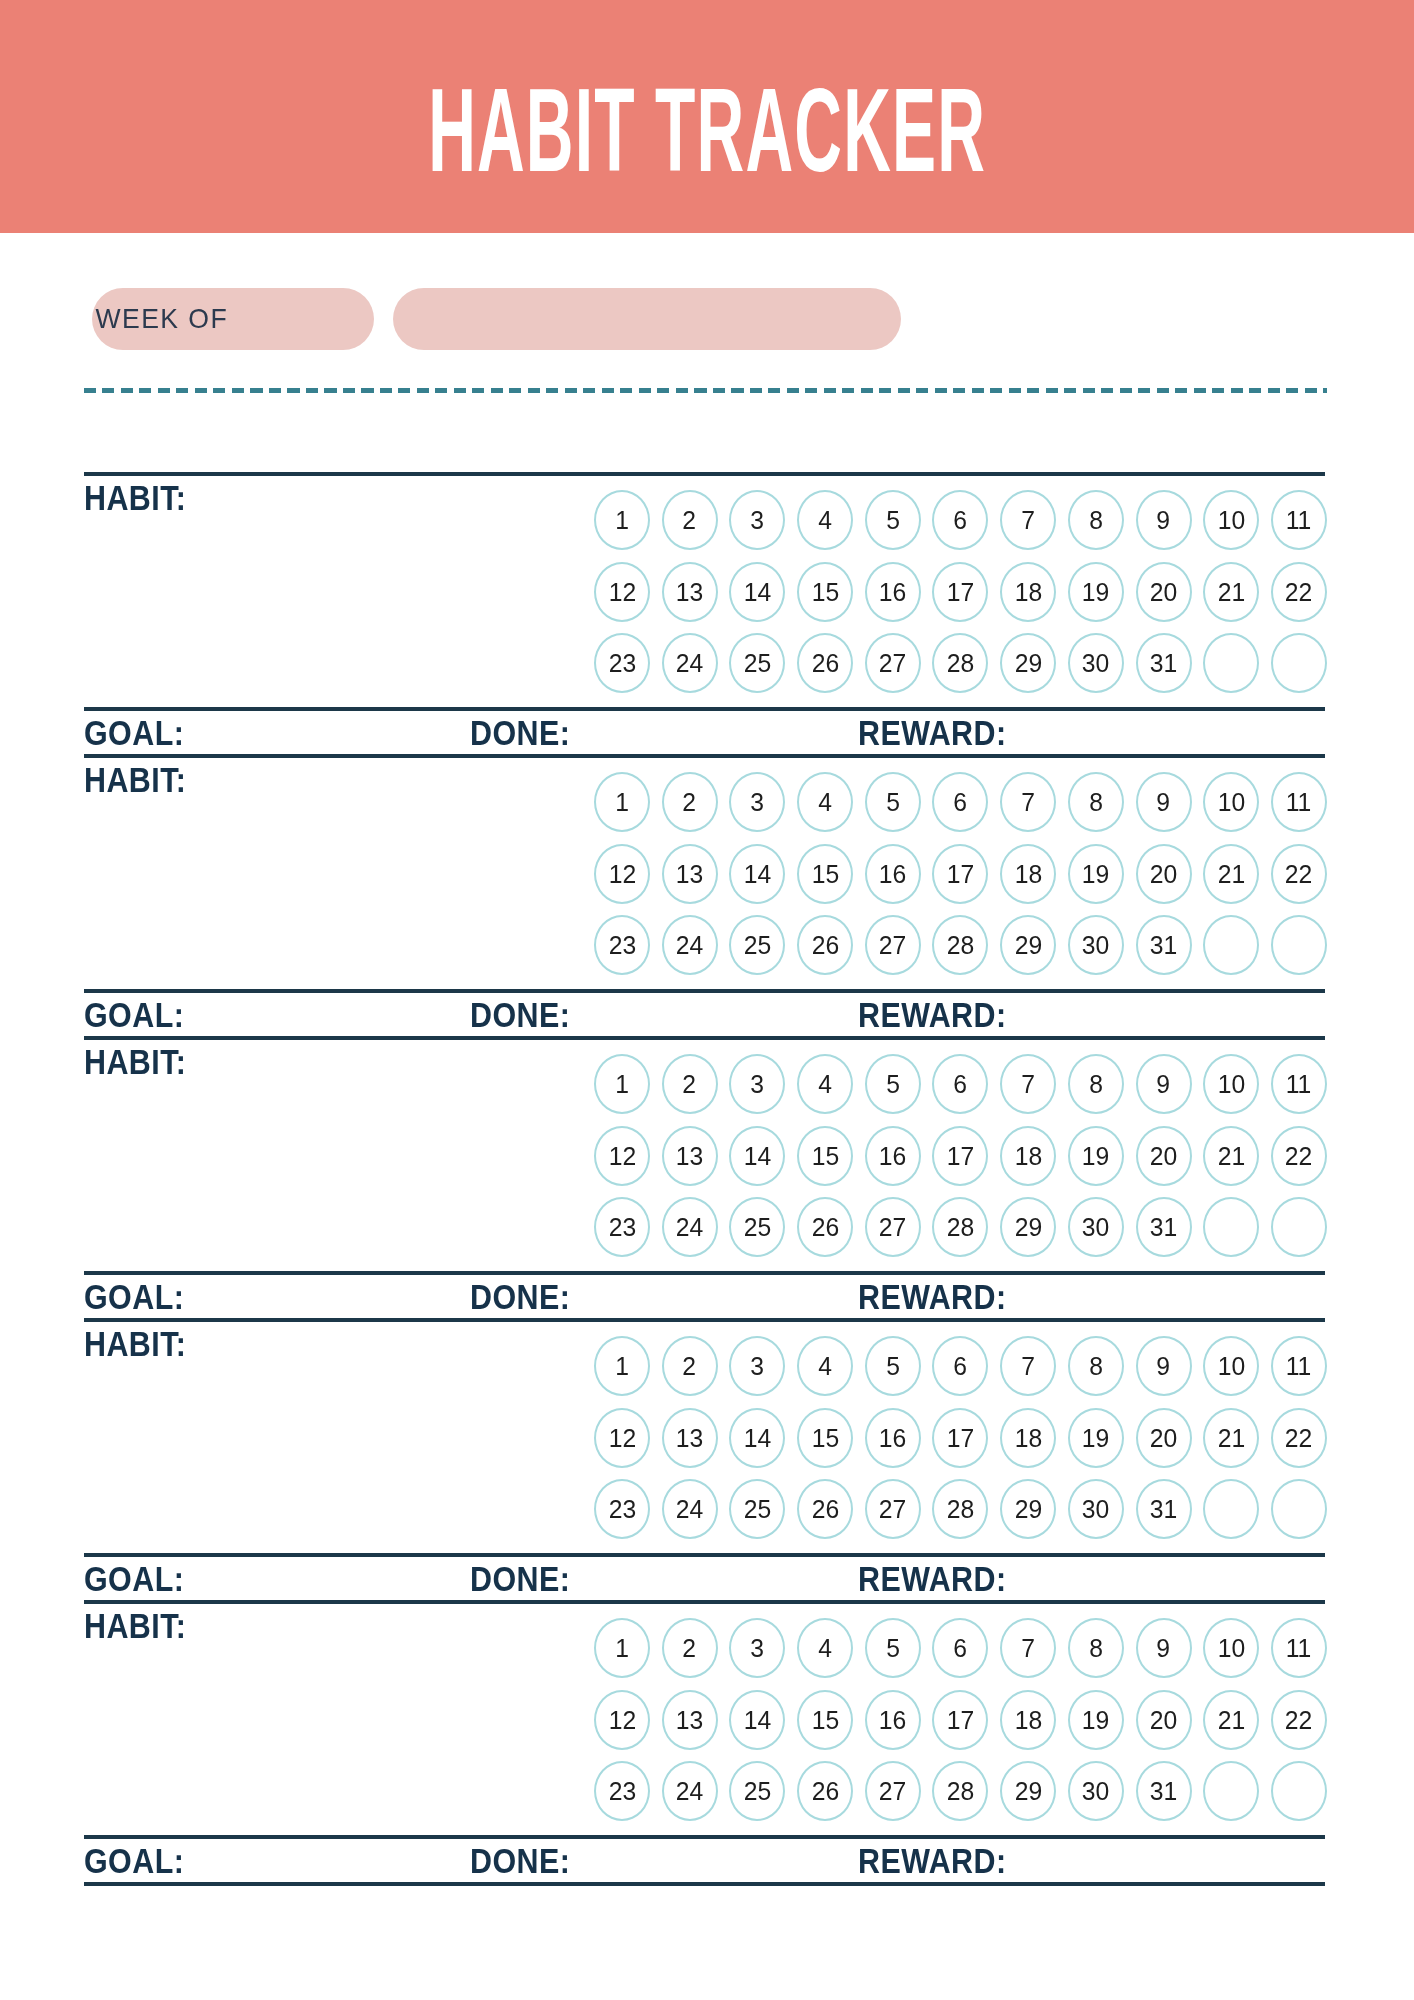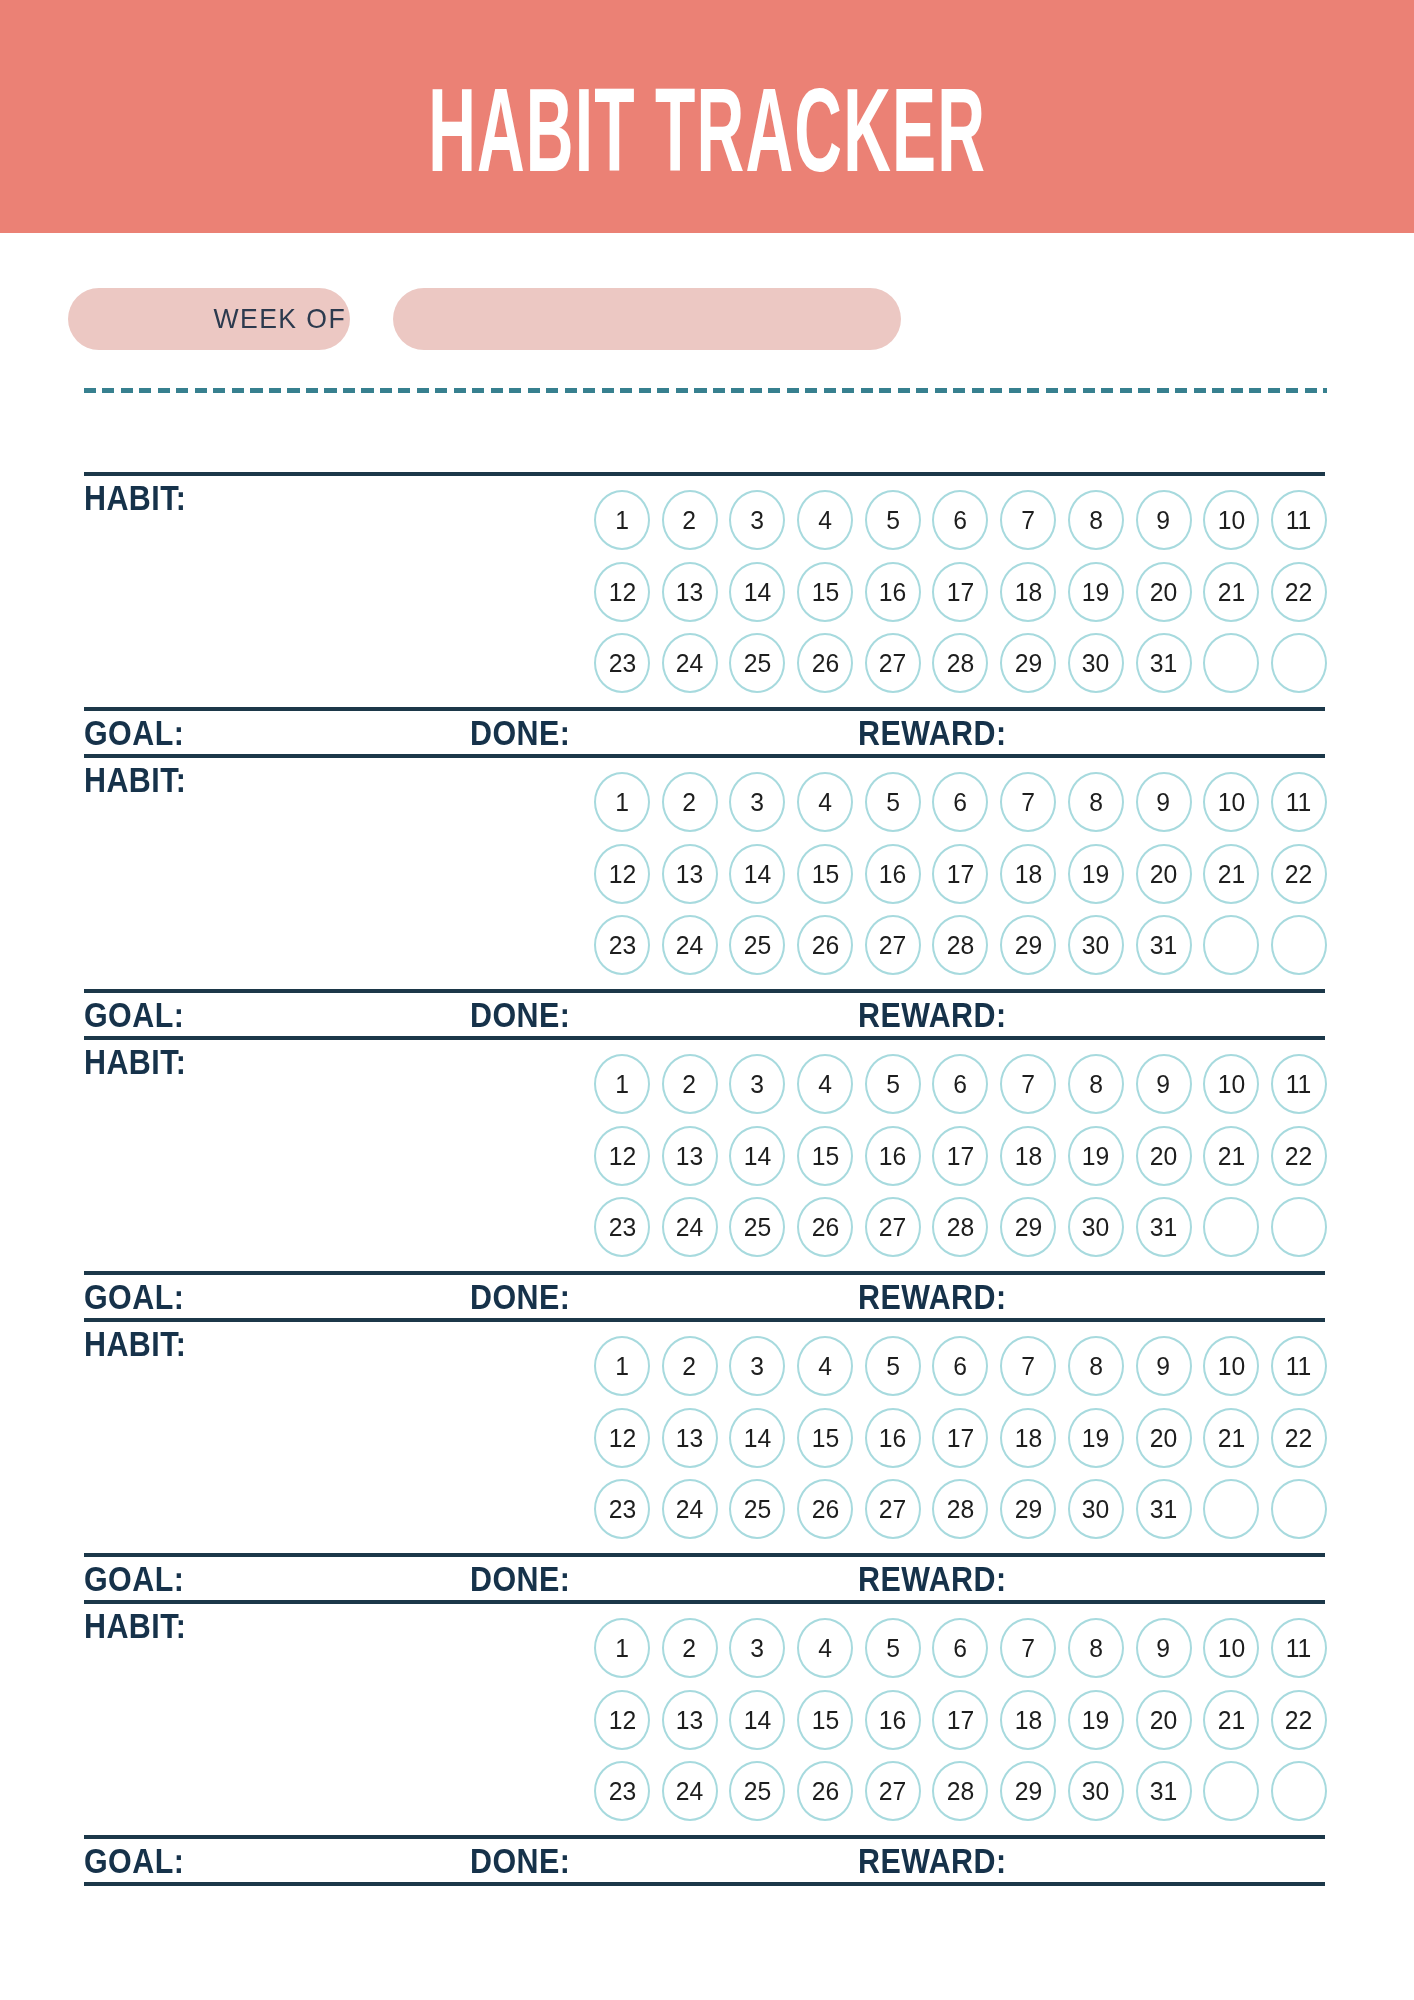--- a/index.html
+++ b/index.html
@@ -10,21 +10,21 @@
   .header {
     position:absolute; left:0; top:0; width:1414px; height:233px;
     background:#EB8175; display:flex; align-items:center; justify-content:center;
   }
   .title {
     margin:0; padding-top:26px; color:#ffffff; font-weight:bold;
     font-size:118px; letter-spacing:2px; white-space:nowrap;
     transform:scale(0.56,1); transform-origin:center;
   }
   .pill { position:absolute; top:288px; height:62px; border-radius:31px; background:#ECC8C3; }
-  .pill-label { left:68px; width:282px; display:flex; align-items:center; justify-content:flex-end; }
+  .pill-label { left:92px; width:282px; display:flex; align-items:center; justify-content:flex-start; }
   .pill-label span { color:#2C3A4E; font-size:28px; letter-spacing:1.5px; transform:scale(0.95,1); }
   .pill-input { left:393px; width:508px; }
   .dashed-divider {
     position:absolute; left:84px; top:388px; width:1243px; height:5px;
     background:repeating-linear-gradient(90deg,#37808F 0 12px, rgba(0,0,0,0) 12px 18.5px);
   }
   .hline { position:absolute; left:84px; width:1241px; height:4px; background:#1C3849; }
   .label {
     position:absolute; color:#16324A; font-weight:bold; font-size:35px;
     letter-spacing:0.5px; white-space:nowrap; line-height:40px;

